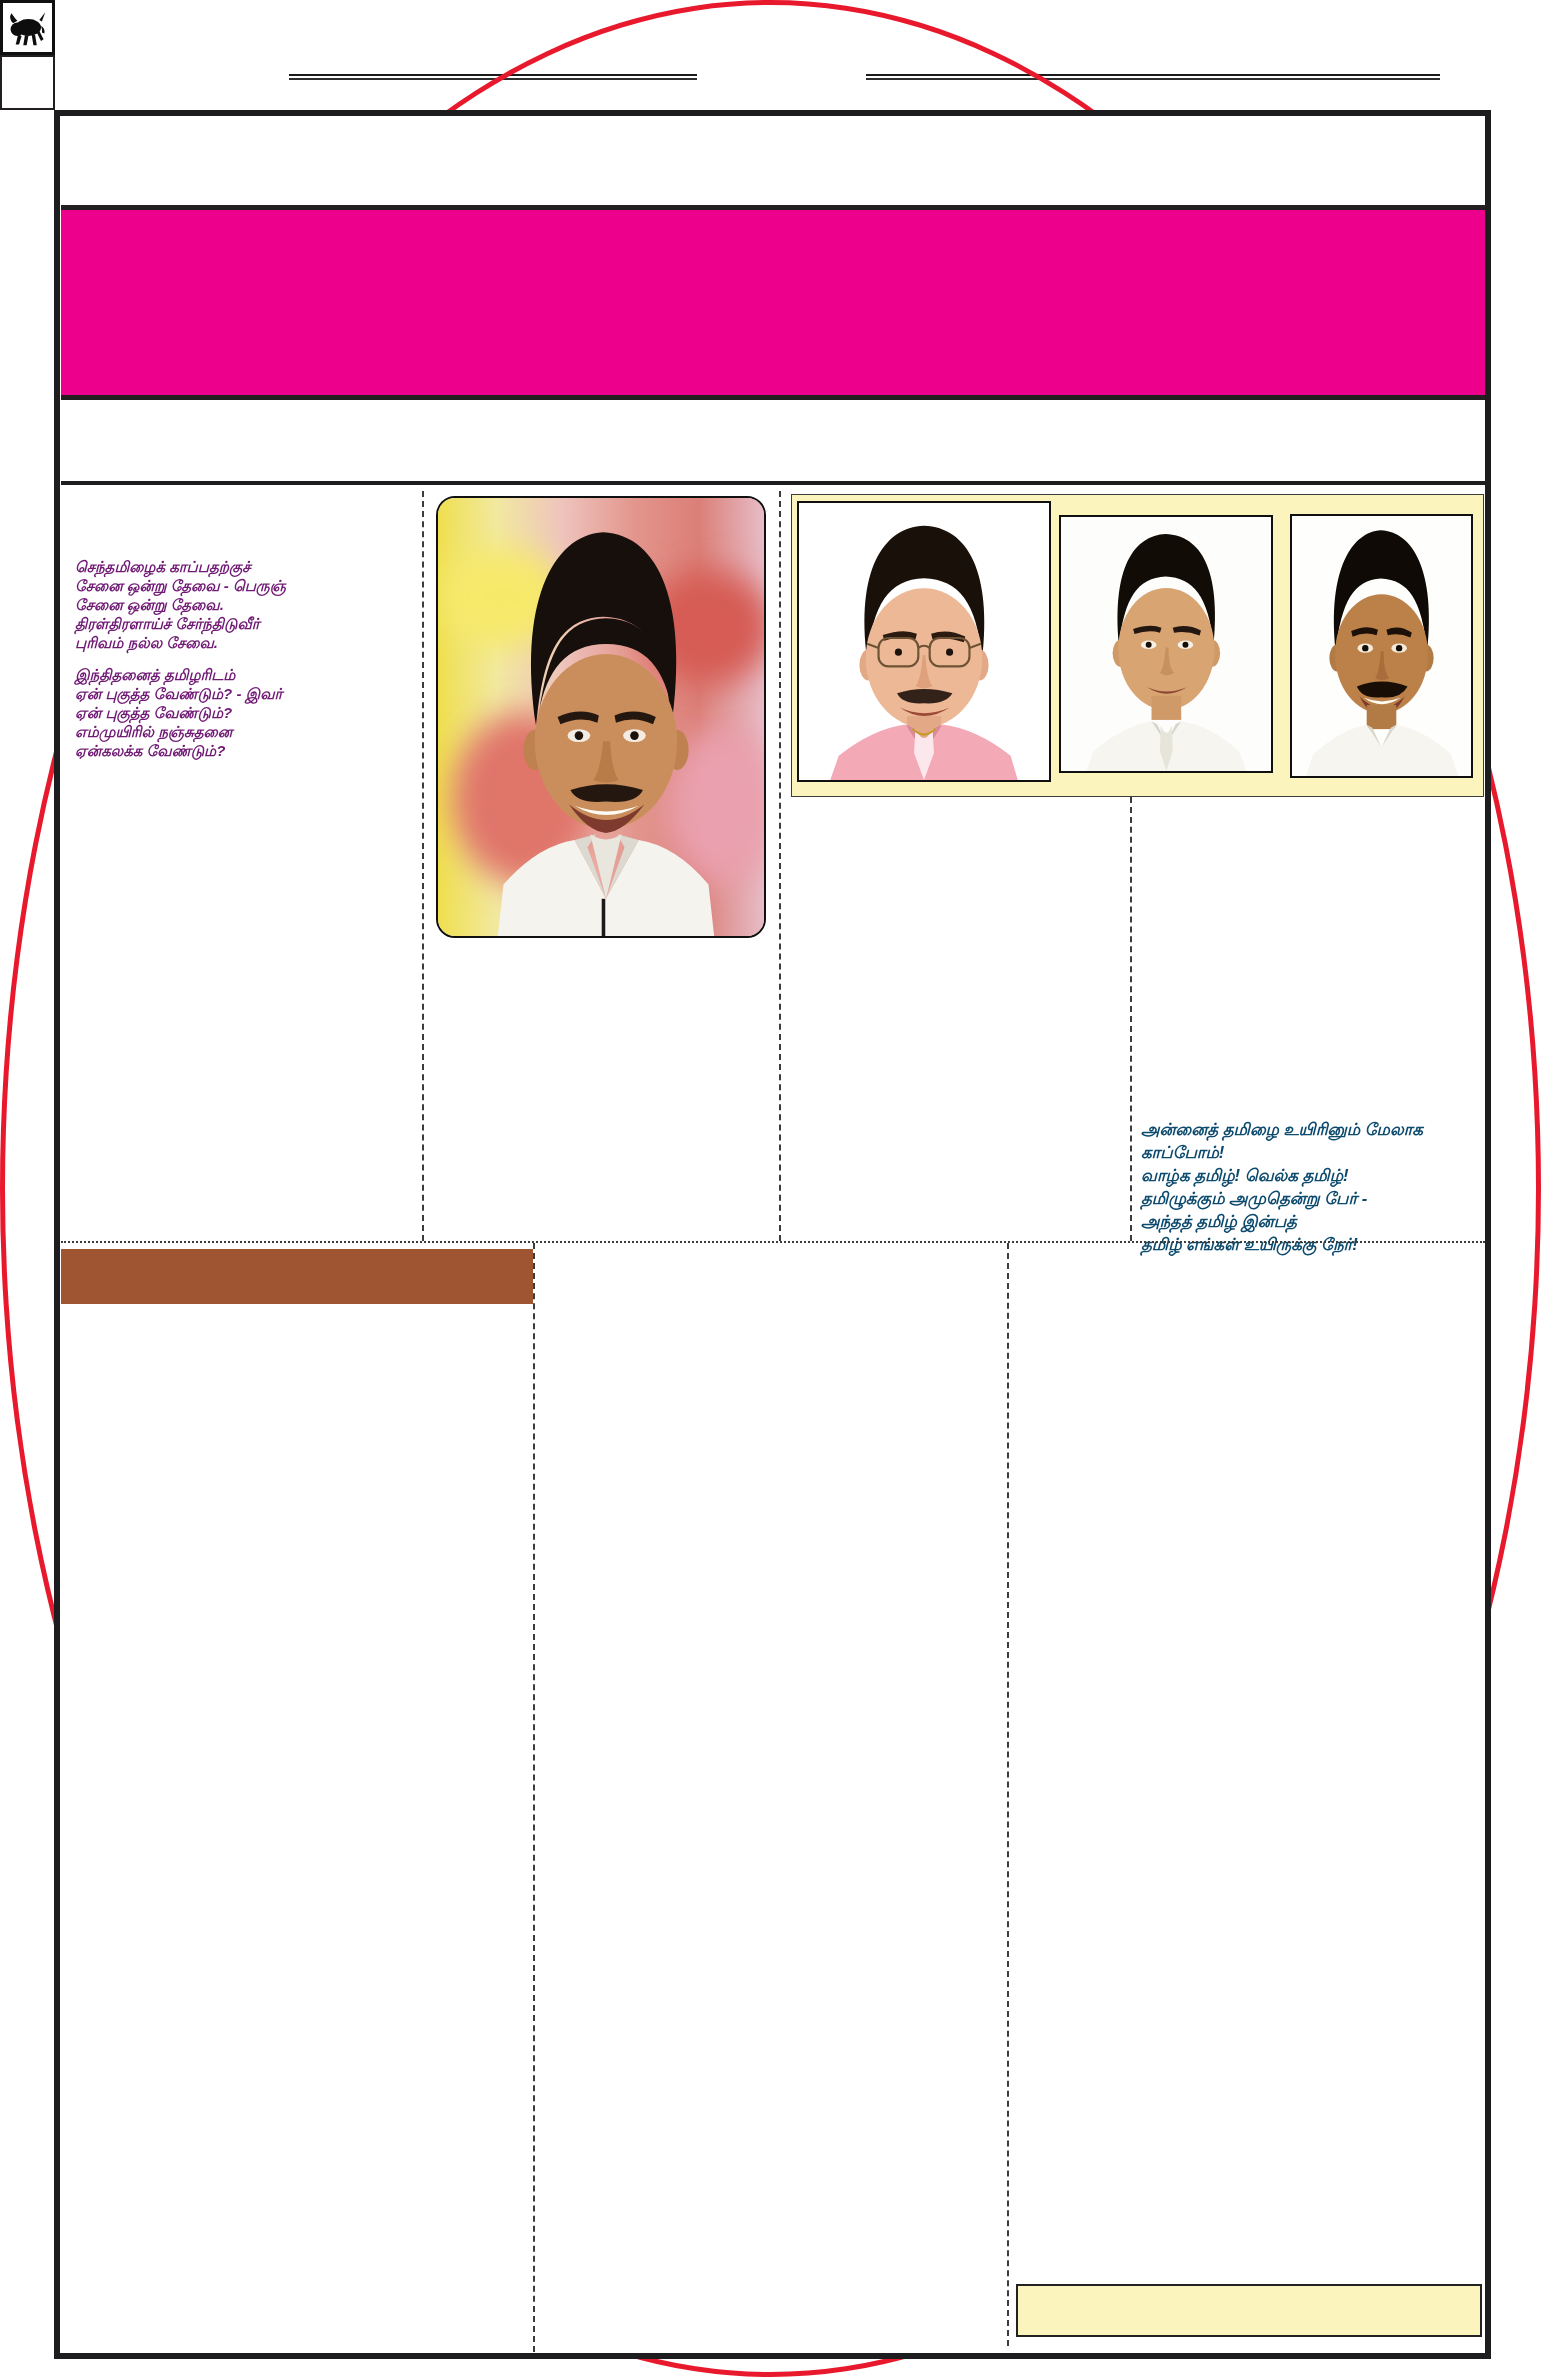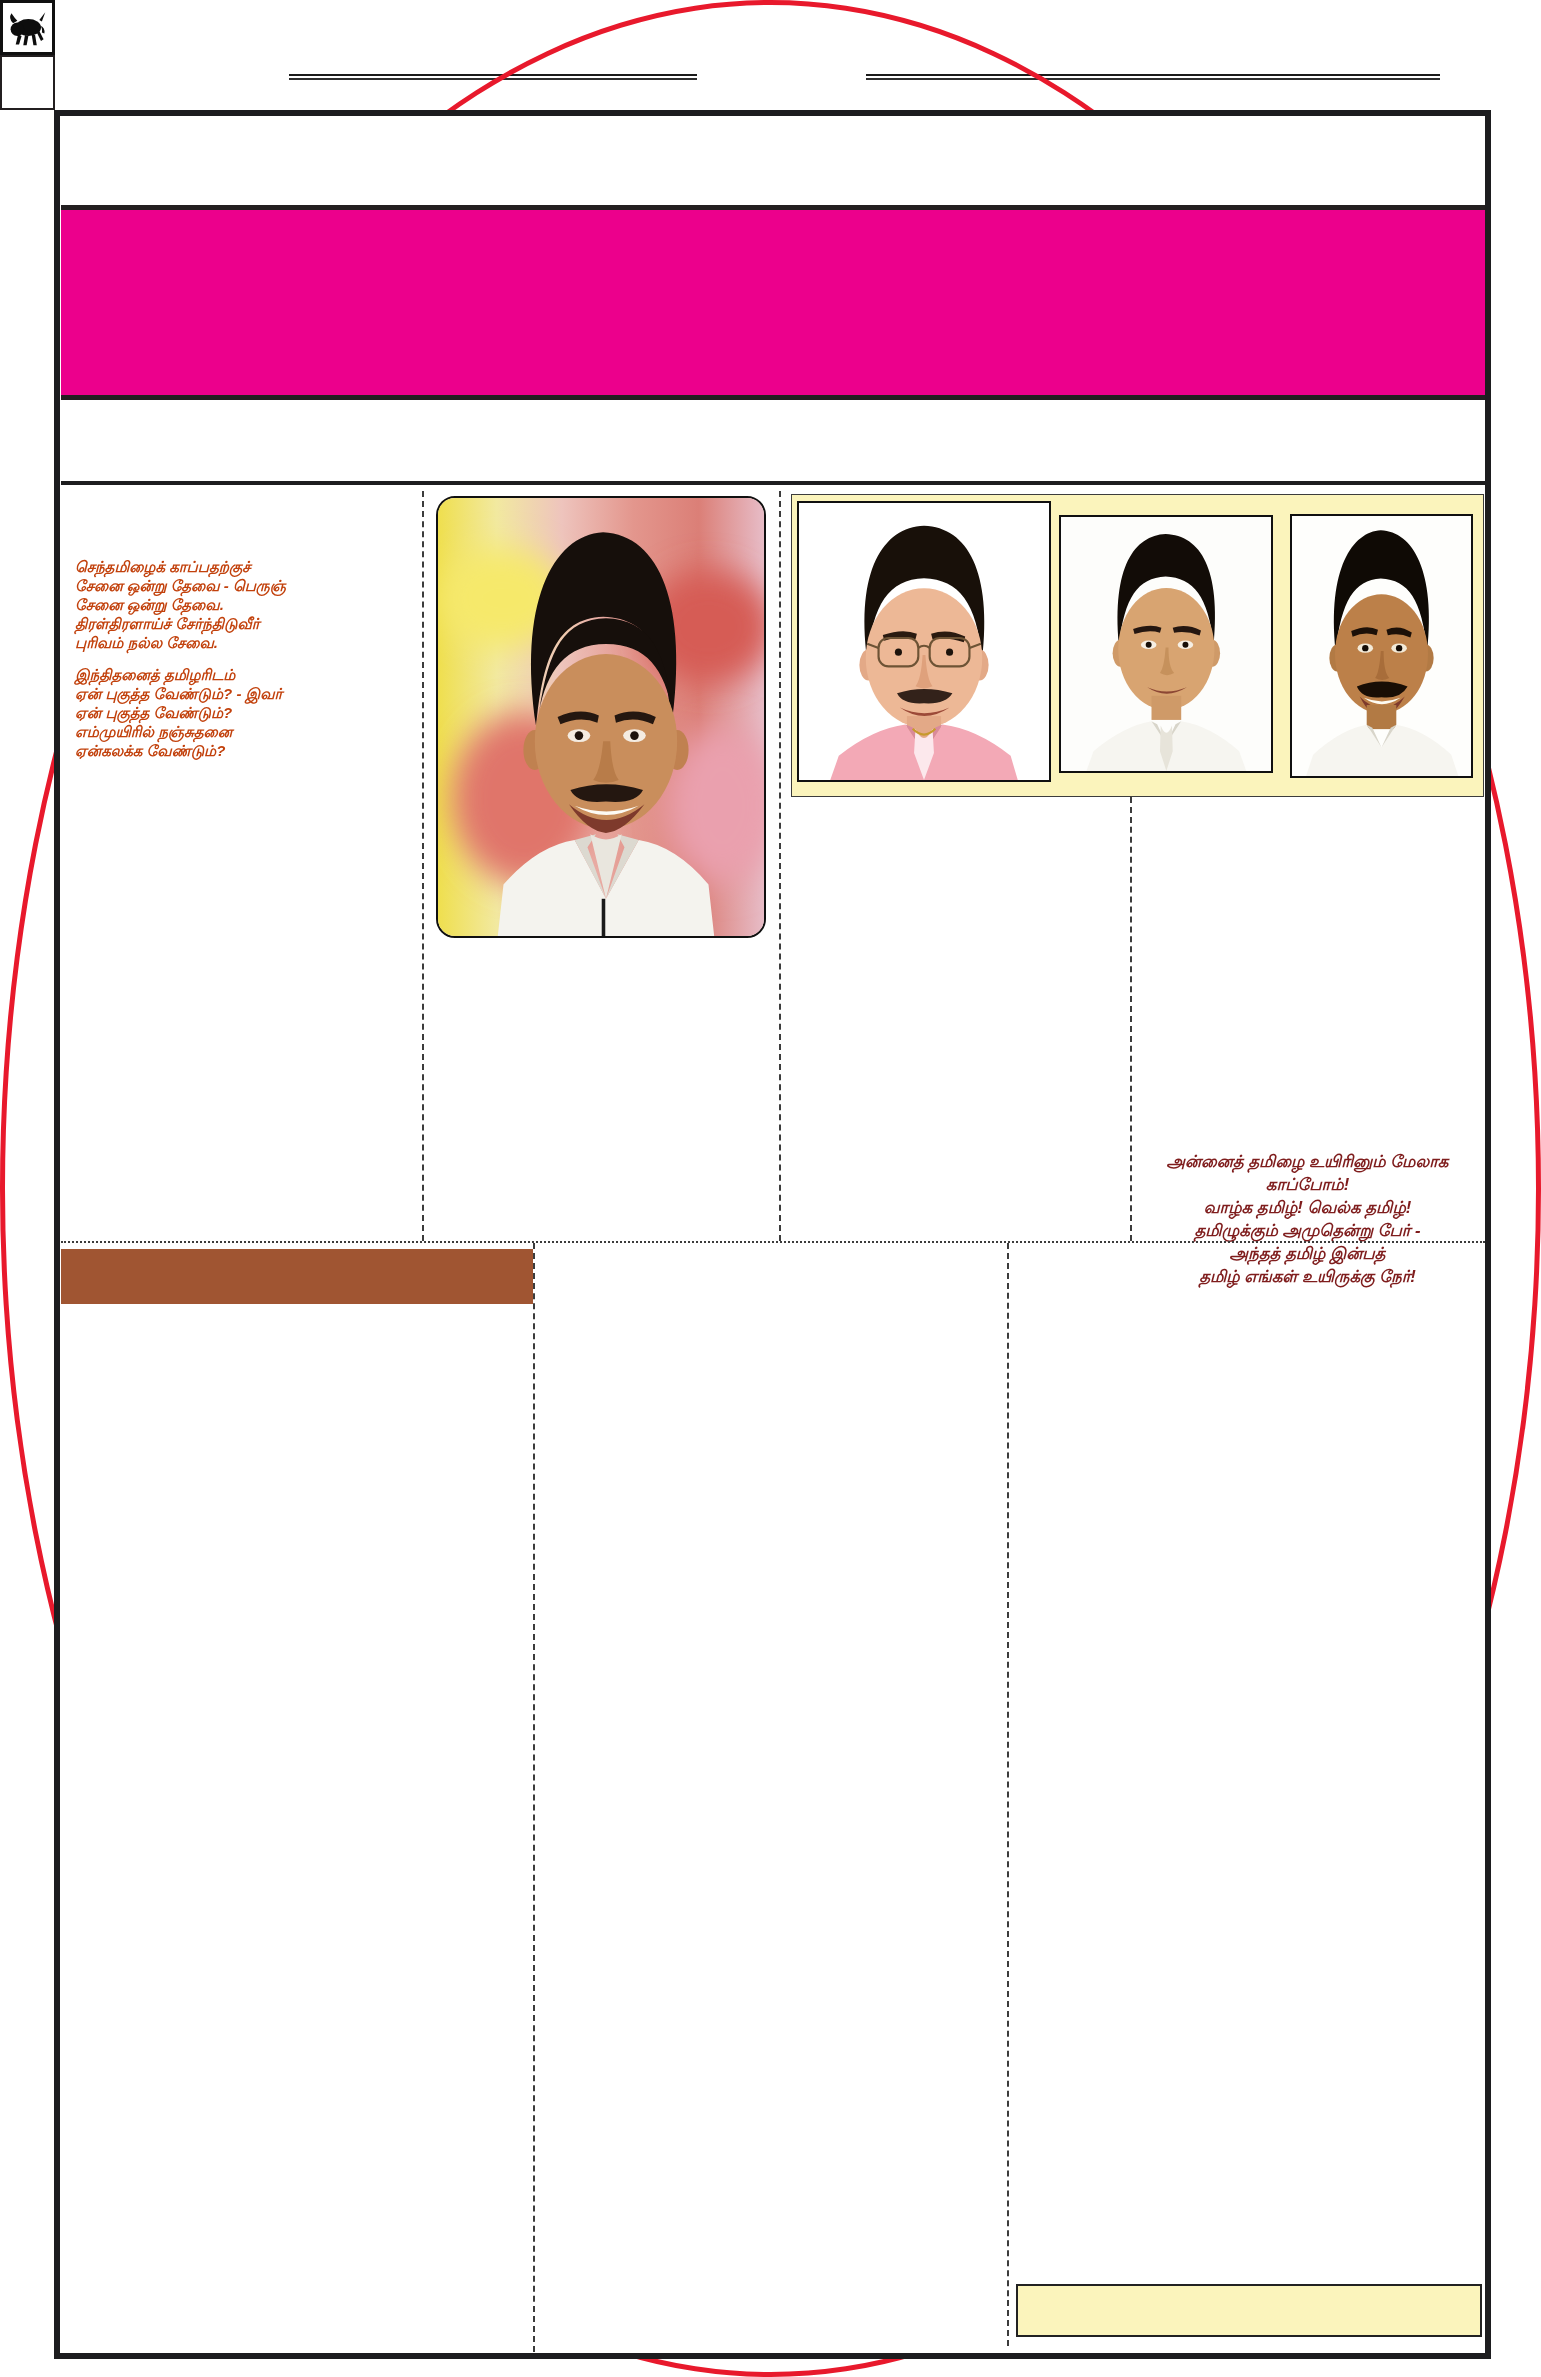--- a/index.html
+++ b/index.html
@@ -12,39 +12,39 @@
   #ring-emblem{left:1438px;top:41px;width:51px;height:51px;border:2.9px solid #231f20;}
   #ring-emblem .inner-ring{position:absolute;inset:0;border-radius:50%;border:5.8px solid #e8192c;box-sizing:border-box;}
 
   
   #main-box{position:absolute;left:54px;top:110px;width:1437px;height:2249px;border:6.5px solid #1d1d1f;box-sizing:border-box;background:#ffffff;}
 
   #pink-banner{position:absolute;left:61px;top:205px;width:1424px;height:195px;background:#ec008c;border-top:5px solid #231f20;border-bottom:5px solid #231f20;box-sizing:border-box;}
   #solid-divider{position:absolute;left:61px;top:481px;width:1424px;height:4.3px;background:#1d1d1f;}
 
   
-  #poem{position:absolute;left:75px;top:557px;width:325px;color:#c2410c;font-weight:bold;font-style:italic;font-size:15px;line-height:19px;}
+  #poem{position:absolute;left:75px;top:557px;width:325px;color:#701a75;font-weight:bold;font-style:italic;font-size:15px;line-height:19px;}
   #poem .stanza{margin:0 0 13px 0;}
   #poem .poem-line{white-space:nowrap;}
 
   
   .dashed-v{position:absolute;width:0;border-left:2.2px dashed #3c3c3c;}
   .dotted-h{position:absolute;height:0;border-top:2.2px dotted #3c3c3c;}
 
   
   #main-photo{position:absolute;left:436px;top:496px;width:330px;height:442px;border:2.9px solid #101010;border-radius:19px;overflow:hidden;box-sizing:border-box;background:#f9e9e2;}
   #yellow-panel{position:absolute;left:791px;top:494px;width:693px;height:303px;background:#fbf4bc;border:1.4px solid #3c3c3c;box-sizing:border-box;}
   .panel-photo{position:absolute;background:#ffffff;box-sizing:border-box;overflow:hidden;}
   #photo-a{left:797px;top:501px;width:254px;height:281px;border:2.9px solid #101010;}
   #photo-b{left:1059px;top:515px;width:214px;height:258px;border:2.2px solid #101010;}
   #photo-c{left:1290px;top:514px;width:183px;height:264px;border:2.2px solid #101010;}
   .panel-photo svg, #main-photo svg{display:block;width:100%;height:100%;}
 
   
-  #verse{position:absolute;left:1141px;top:1118px;width:333px;text-align:center;color:#7f1d1d;font-weight:bold;font-style:italic;font-size:16.6px;line-height:23px;margin-top:32px;}
+  #verse{position:absolute;left:1141px;top:1118px;width:333px;color:#0c4a6e;font-weight:bold;font-style:italic;font-size:16.6px;line-height:23px;}
 
   
   #brown-bar{position:absolute;left:61px;top:1249px;width:472px;height:55px;background:#a05532;}
   #bottom-yellow{position:absolute;left:1016px;top:2284px;width:466px;height:53px;background:#fbf4bc;border:2.2px solid #222222;box-sizing:border-box;}
 </style>
 </head>
 <body>
 
 <div id="page">
 

